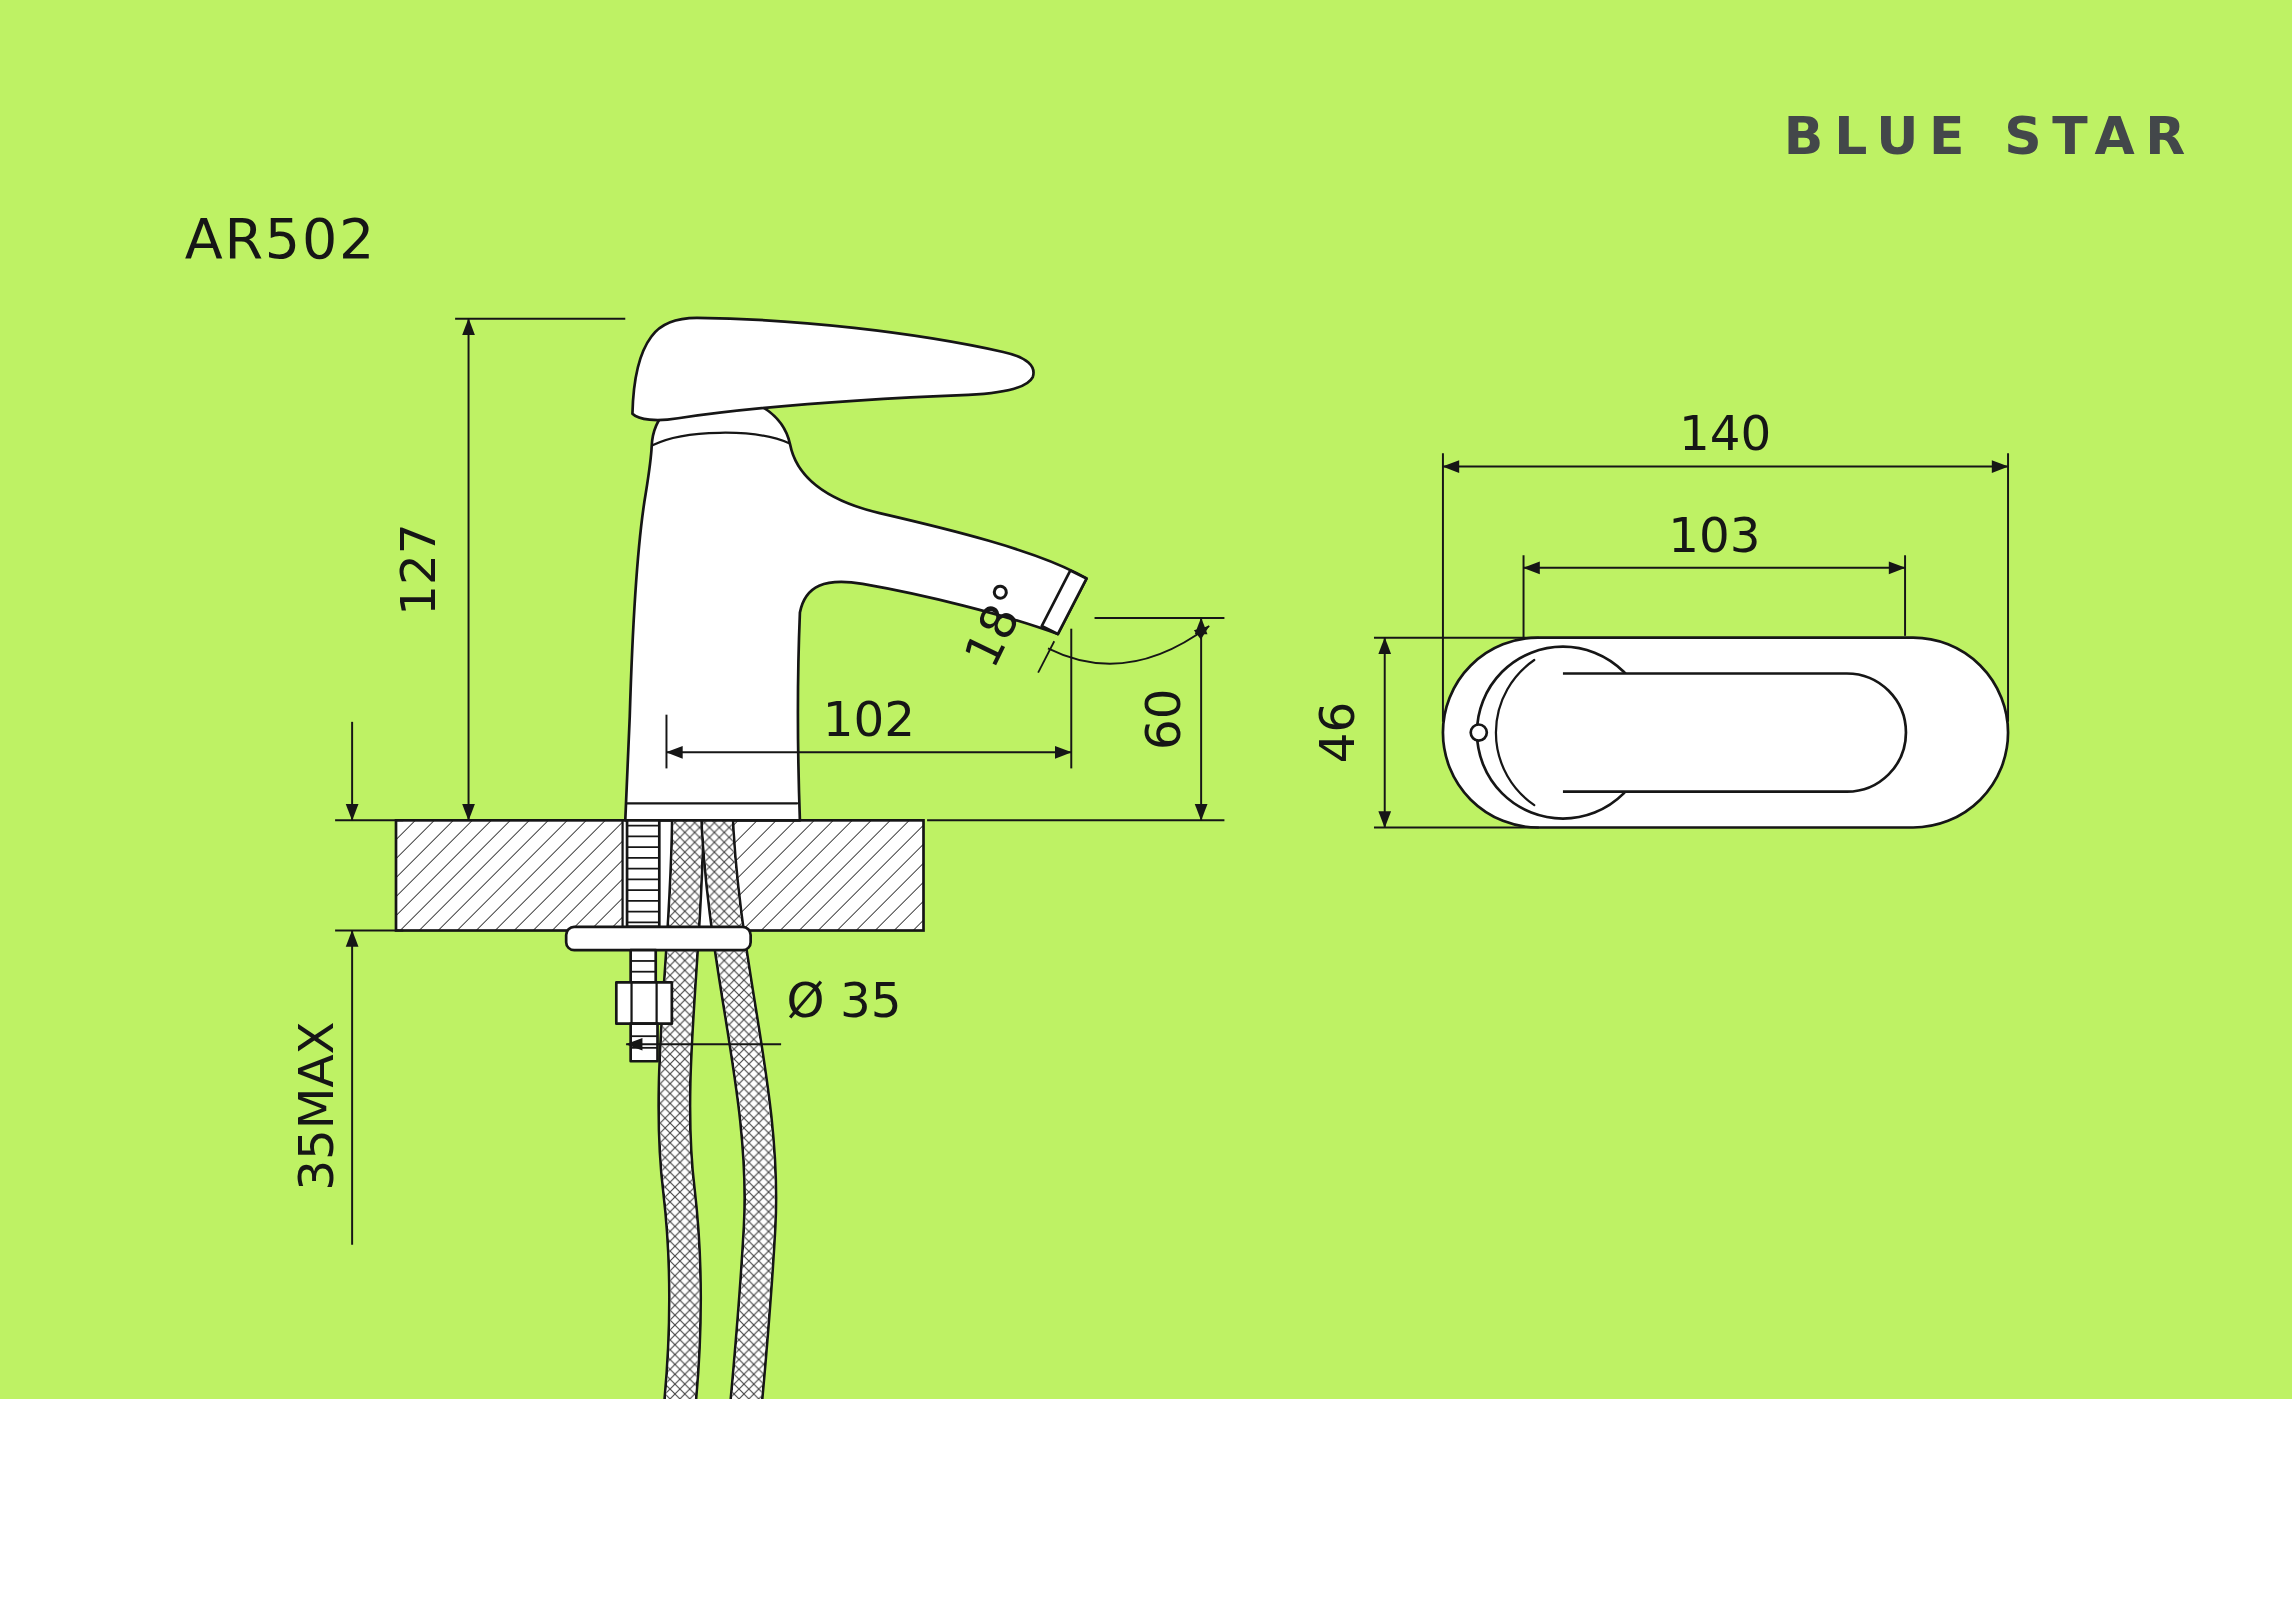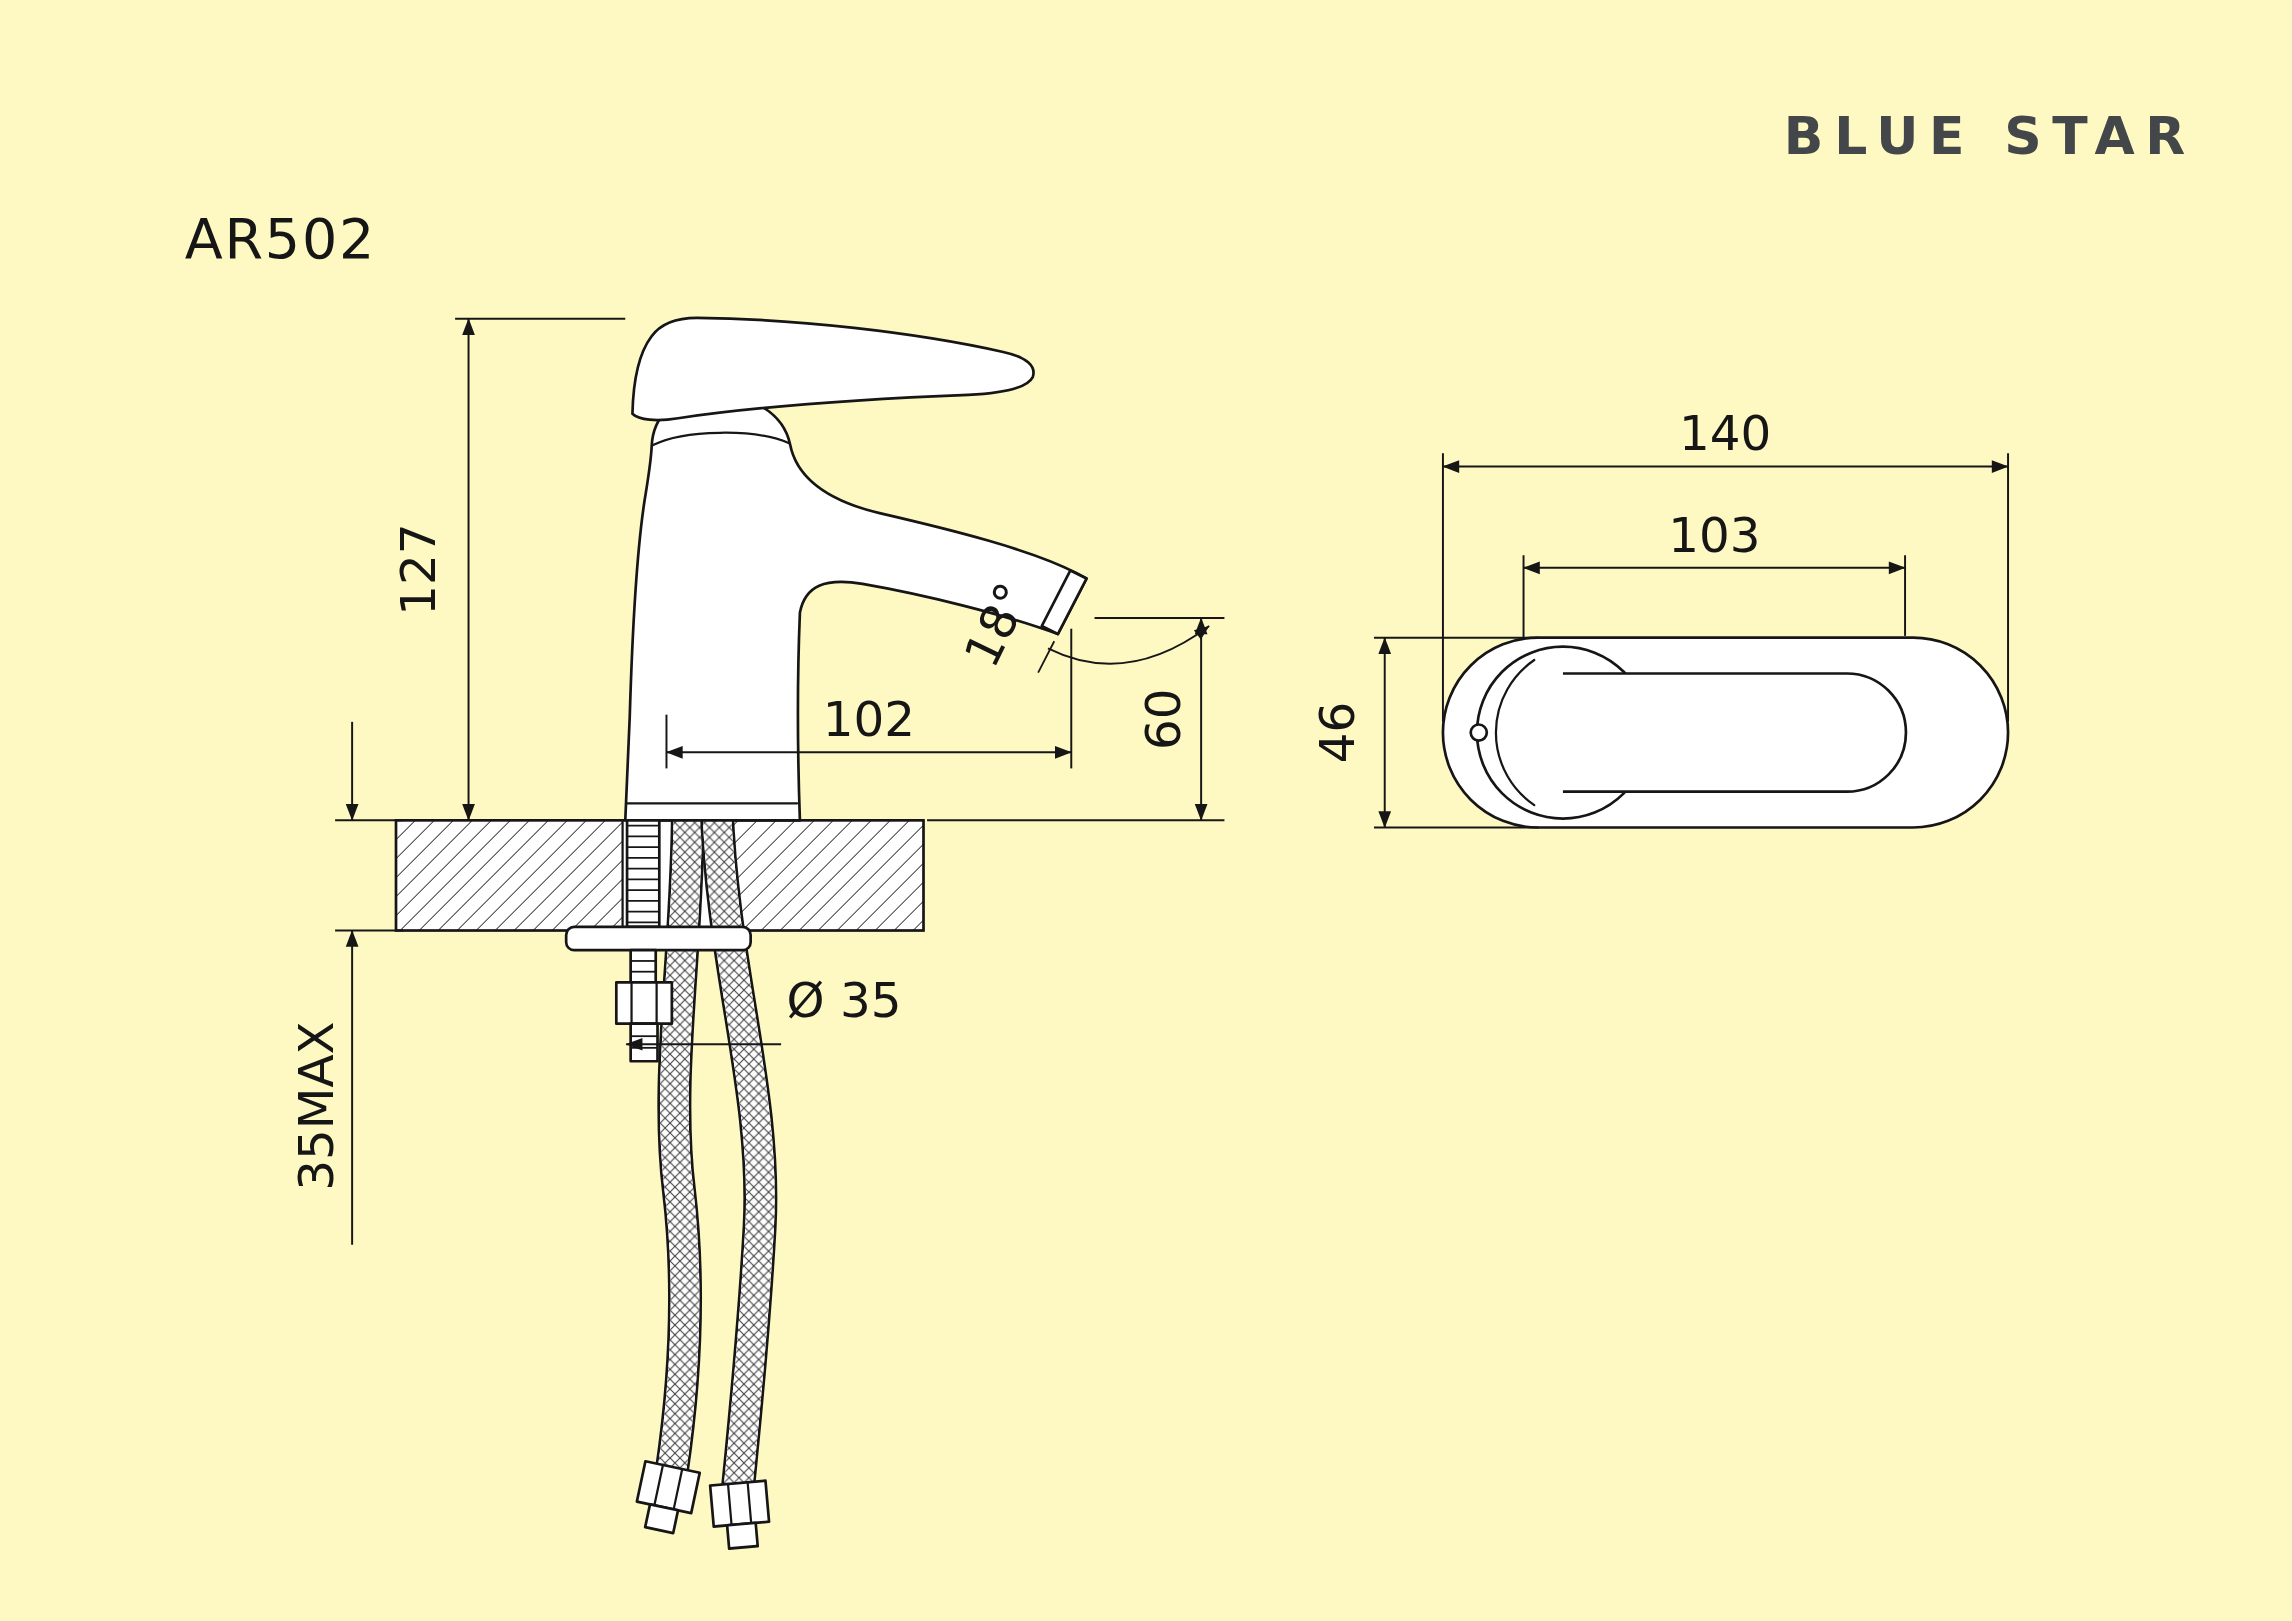--- a/index.html
+++ b/index.html
@@ -1,16 +1,16 @@
 <!DOCTYPE html>
 <html style="font-size:14.3px"><head>
 <meta charset="utf-8">
 <style>
   html, body { margin: 0; padding: 0; background: #ffffff; }
-  .canvas { width: 2293px; height: 1621px; position: relative; background: #fef9c3; overflow: hidden; }
+  .canvas { width: 2293px; height: 1399px; position: relative; background: #bef264; overflow: hidden; }
   svg { display: block; }
   text {
     font-family: "DejaVu Sans", "Liberation Sans", sans-serif;
     fill: #161616;
   }
   .dim-text { font-size: 54px; }
   .brand-text { font-size: 58px; font-weight: bold; letter-spacing: 12px; fill: #43474a; }
   .model-text { font-size: 62px; letter-spacing: 2px; fill: #161616; }
   .obj { fill: #ffffff; stroke: #161616; stroke-width: 3; stroke-linejoin: round; stroke-linecap: round; }
   .objline { fill: none; stroke: #161616; stroke-width: 2.5; stroke-linecap: round; }

